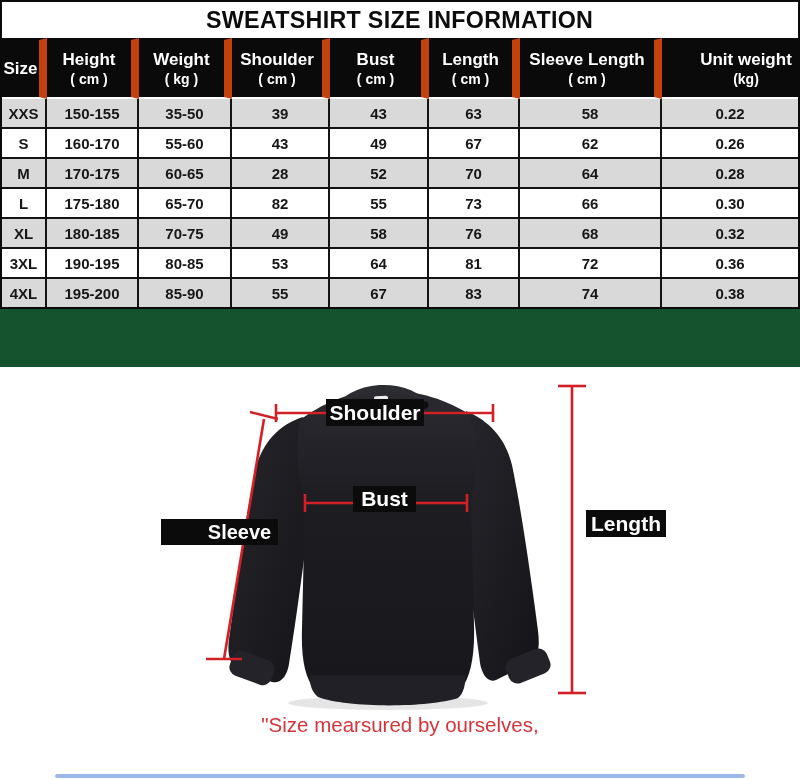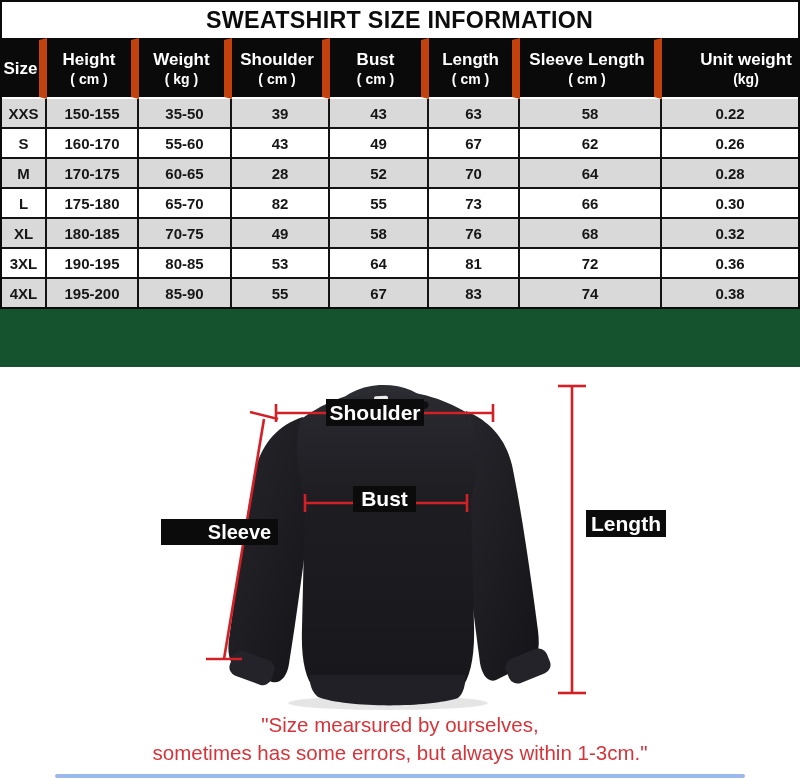--- a/index.html
+++ b/index.html
@@ -233,18 +233,17 @@
       </g>
     </svg>
 
     <div class="measure-label lbl-shoulder">Shoulder</div>
     <div class="measure-label lbl-bust">Bust</div>
     <div class="measure-label lbl-sleeve">Sleeve</div>
     <div class="measure-label lbl-length">Length</div>
 
     <div class="note">
       <div>"Size mearsured by ourselves,</div>
-      <div>sometimes has some errors, but always within 1-3cm."</div>
     </div>
 
     <div class="accent-bar"></div>
   </div>
 </div>
 
 </body></html>

